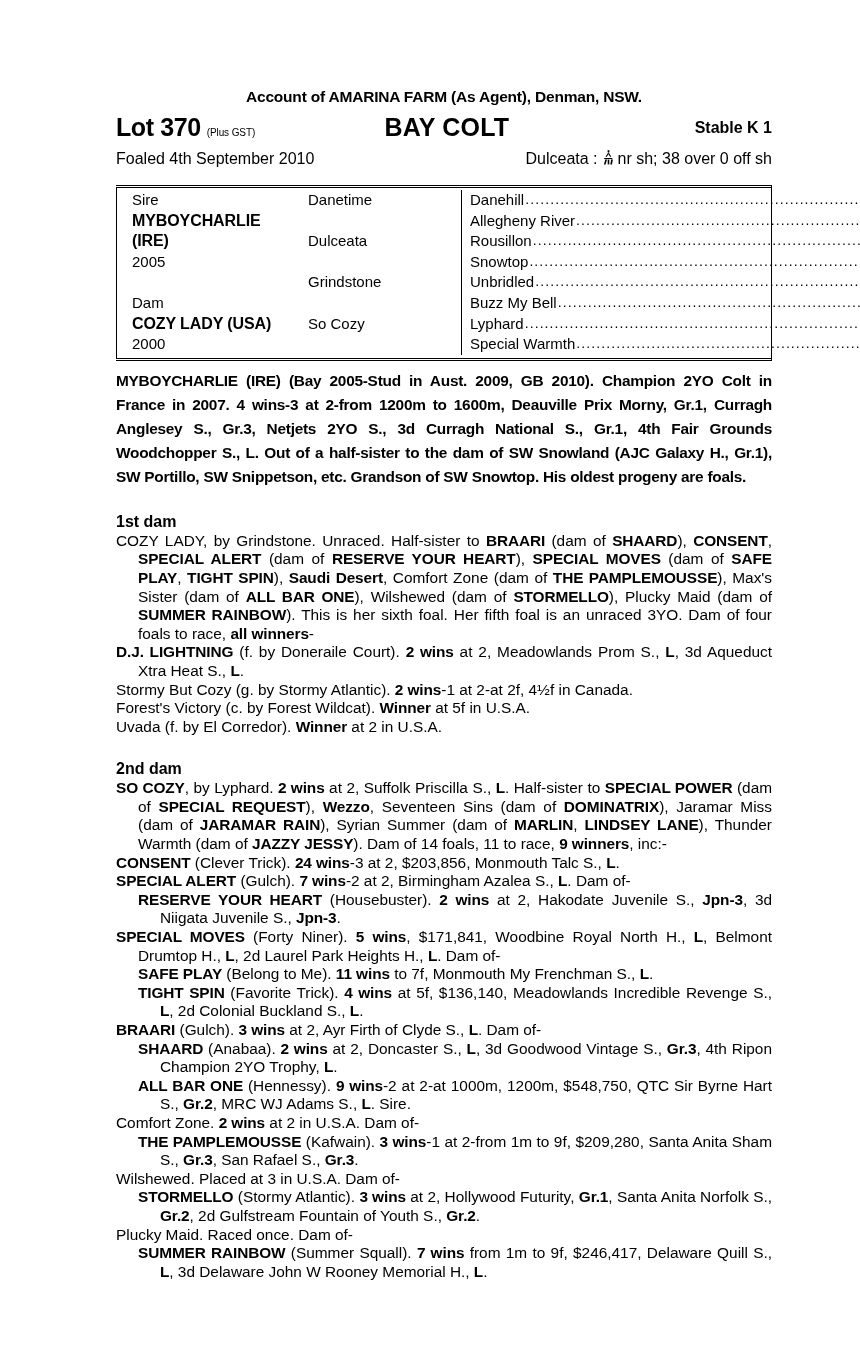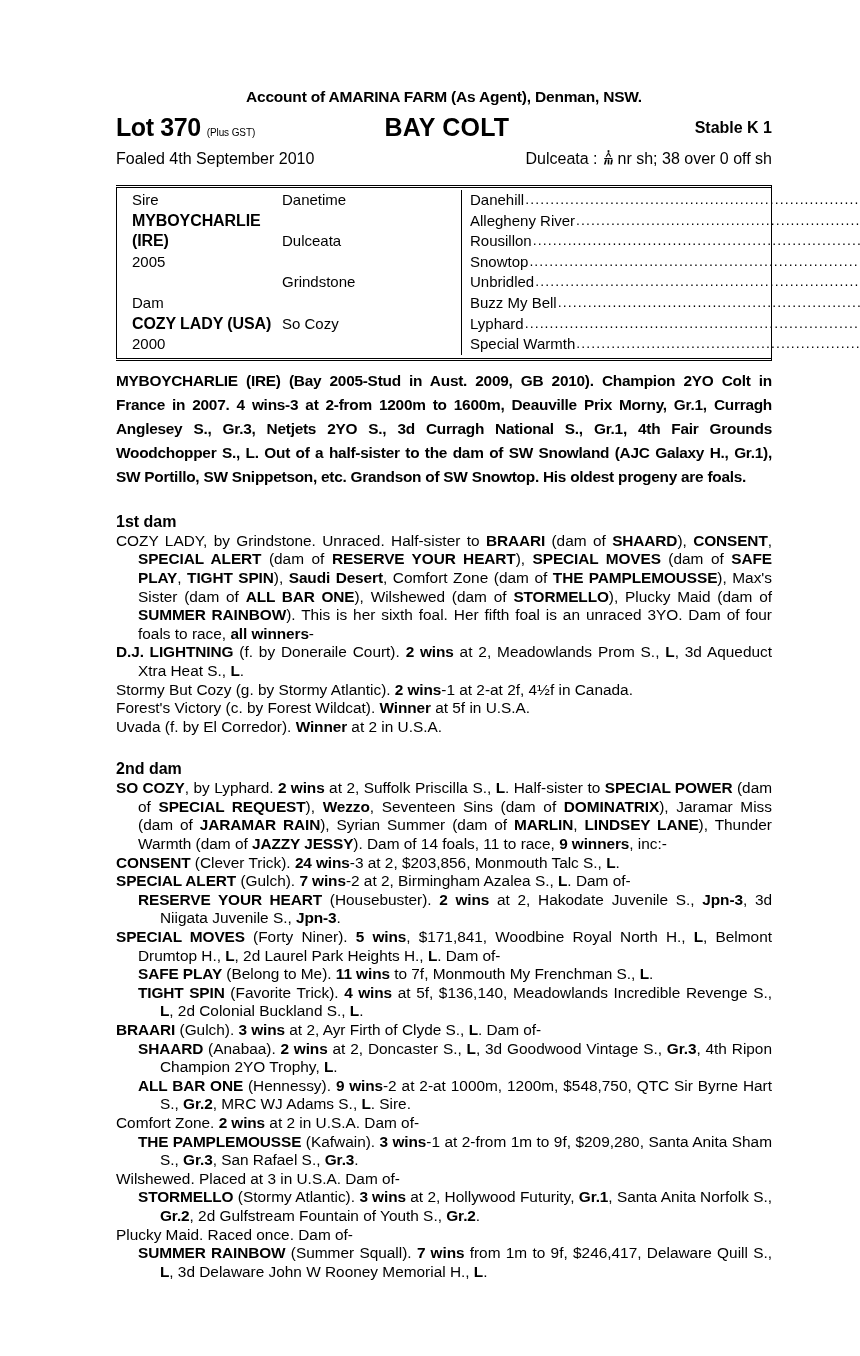--- a/index.html
+++ b/index.html
@@ -104,21 +104,21 @@
     box-sizing: border-box;
   }
   .ped-left {
     width: 336px;
     flex: 0 0 336px;
     padding-left: 7px;
     box-sizing: border-box;
     display: flex;
   }
   .ped-col-a { width: 150px; flex: 0 0 150px; }
-  .ped-col-b { flex: 1 1 auto; }
+  .ped-col-b { flex: 1 1 auto; margin-left: 26px; }
   .ped-right {
     flex: 1 1 auto;
     border-left: 1px solid #000;
     padding-left: 8px;
     padding-right: 6px;
     box-sizing: border-box;
   }
   .ped-name-bold {
     font-weight: bold;
     font-size: 16px;

